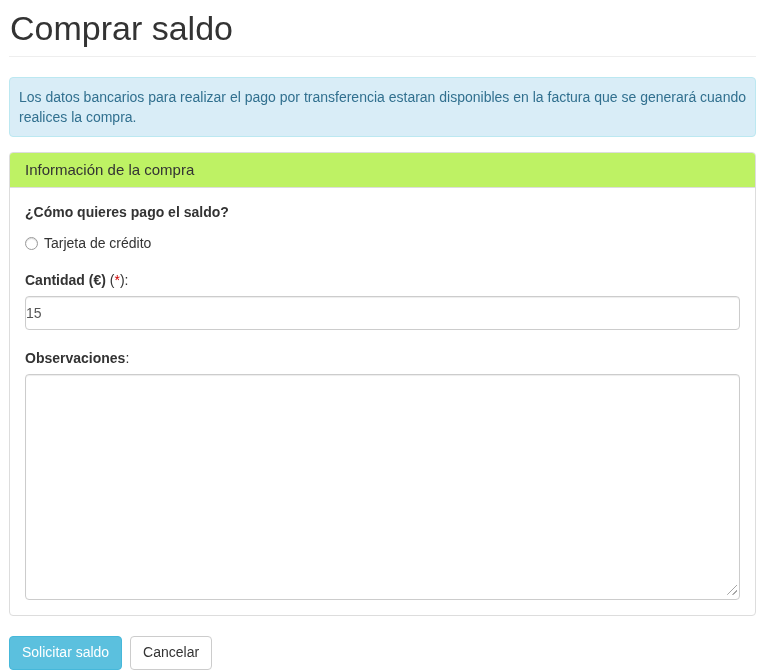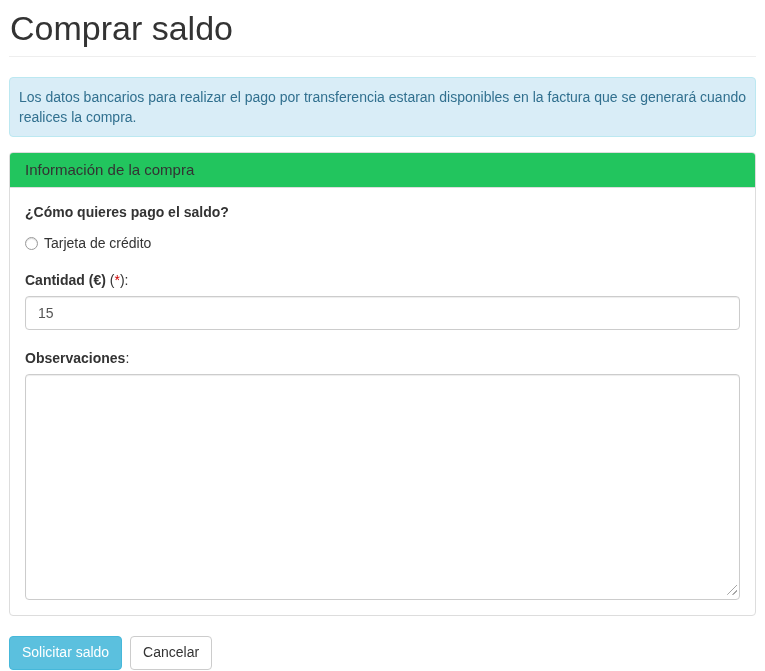--- a/index.html
+++ b/index.html
@@ -40,21 +40,21 @@
   }
 
   
   .panel {
     border: 1px solid #ddd;
     border-radius: 4px;
     background: #fff;
     margin-bottom: 20px;
   }
   .panel-heading {
-    background: #22c55e;
+    background: #bef264;
     border-bottom: 1px solid #ddd;
     border-radius: 3px 3px 0 0;
     padding: 8px 15px;
     color: #333;
   }
   .panel-title { font-size: 15px; font-weight: 400; line-height: 18px; }
   .panel-body { padding: 15px; }
 
   .control-label { font-weight: 700; display: inline-block; margin-bottom: 5px; }
   .question-label { margin-bottom: 10px; display: block; }
@@ -91,21 +91,21 @@
   .form-group { margin-bottom: 19px; }
   .form-control {
     display: block;
     width: 100%;
     font-family: "Liberation Sans", sans-serif;
     font-size: 14px;
     color: #555;
     background: #fff;
     border: 1px solid #ccc;
     border-radius: 4px;
-    padding: 6px 12px;
+    padding: 6px 0;
     box-shadow: inset 0 1px 1px rgba(0,0,0,.075);
     outline: none;
   }
   input.form-control { height: 34px; }
   .textarea-wrap { position: relative; }
   textarea.form-control {
     height: 226px;
     resize: none;
     line-height: 20px;
   }

